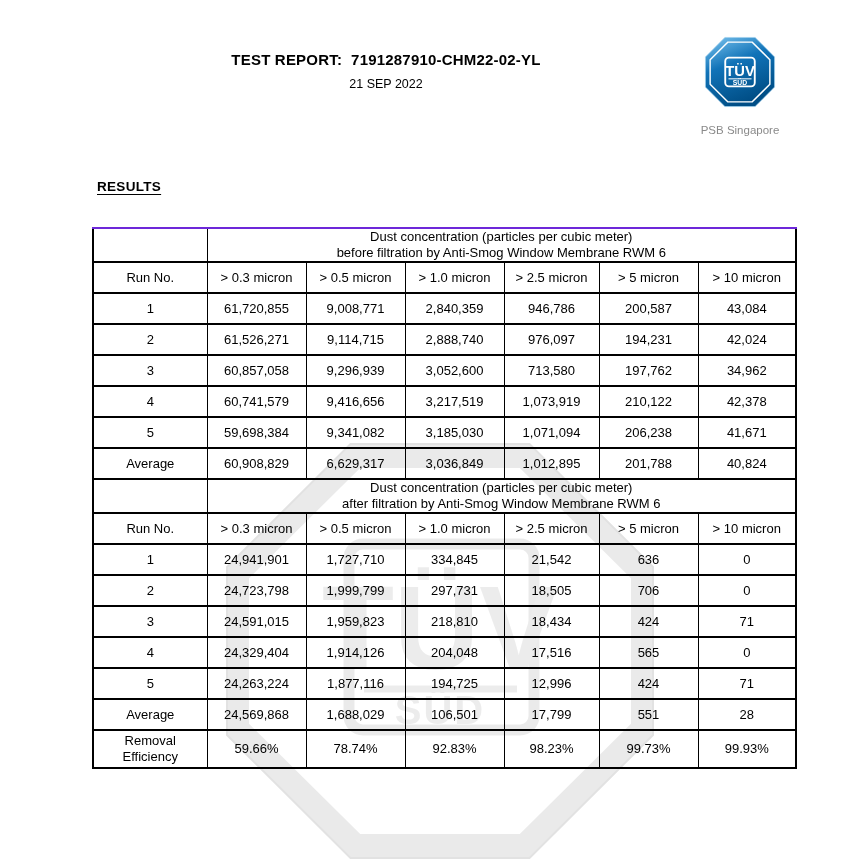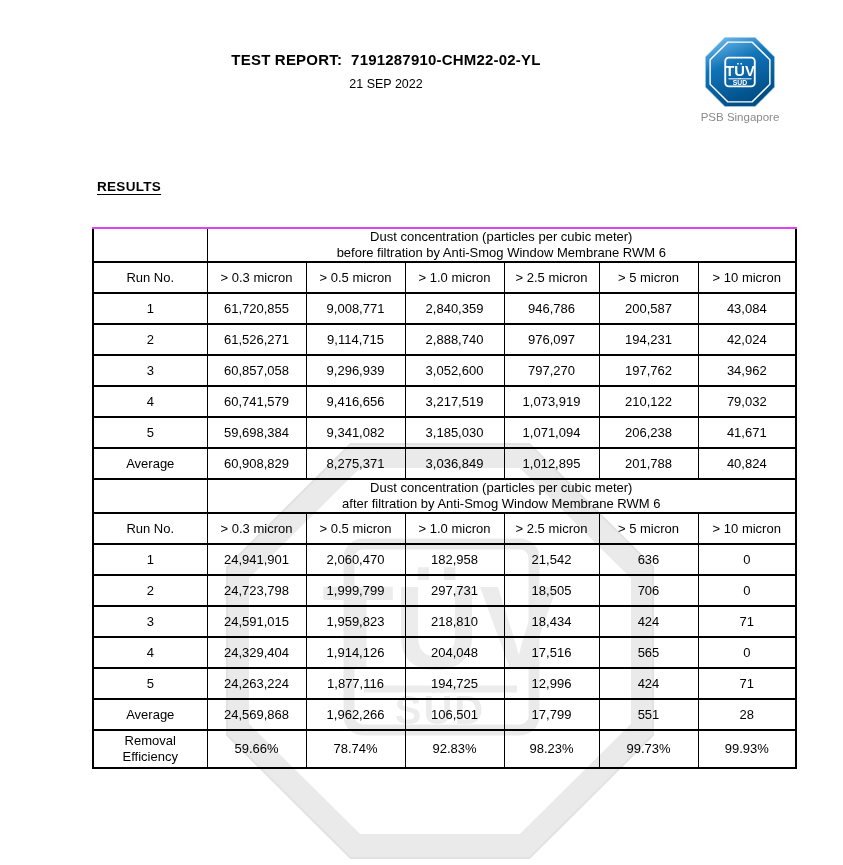--- a/index.html
+++ b/index.html
@@ -12,35 +12,35 @@
     position:absolute; top:51px; left:386px; transform:translateX(-50%);
     white-space:nowrap; font-weight:bold; font-size:15px; letter-spacing:.2px;
   }
   .doc-title .num { margin-left:9px; }
   .doc-date {
     position:absolute; top:77px; left:386px; transform:translateX(-50%);
     font-size:12.5px; white-space:nowrap;
   }
   .logo { position:absolute; top:36px; left:698px; width:84px; text-align:center; }
   .logo svg { display:block; margin:0 auto; }
-  .logo-caption { margin-top:3px; font-size:11.5px; color:#8a8a8a; white-space:nowrap; }
+  .logo-caption { margin-top:16px; font-size:11.5px; color:#8a8a8a; white-space:nowrap; }
   .results {
     position:absolute; top:179px; left:97px; font-size:13.5px; font-weight:bold;
     text-decoration:underline; text-underline-offset:3px; letter-spacing:.3px;
   }
   .watermark {
     position:absolute; top:441px; left:224px; width:432px; height:420px;
     opacity:.5; z-index:0; pointer-events:none;
   }
   table.results-table {
     position:absolute; top:227px; left:92px; width:703px; z-index:1;
     border-collapse:collapse; table-layout:fixed; font-size:13px;
     border:2px solid #000; background:transparent;
   }
-  .results-table tr { border-top:2px solid #d946ef; border-bottom:2px solid #000; }
+  .results-table tr { border-top:2px solid #6d28d9; border-bottom:2px solid #000; }
   .results-table td {
     border-left:1px solid #000; border-right:1px solid #000;
     text-align:center; vertical-align:middle; padding:0 4px;
     background:transparent; overflow:hidden;
   }
   .section-header-row td { height:34px; line-height:16px; }
   .col-header-row td   { height:31px;margin-left:20px; }
   .data-row td         { height:31px; }
   .efficiency-row td   { height:38px; line-height:16px; }
   .gray { background:rgba(10,10,10,0.065); }
@@ -129,46 +129,46 @@
           <td>2,888,740</td>
           <td>976,097</td>
           <td>194,231</td>
           <td>42,024</td>
         </tr>
         <tr class="data-row">
           <td>3</td>
           <td>60,857,058</td>
           <td>9,296,939</td>
           <td>3,052,600</td>
-          <td>797,270</td>
+          <td>713,580</td>
           <td>197,762</td>
           <td>34,962</td>
         </tr>
         <tr class="data-row">
           <td>4</td>
           <td>60,741,579</td>
           <td>9,416,656</td>
           <td>3,217,519</td>
           <td>1,073,919</td>
           <td>210,122</td>
-          <td>79,032</td>
+          <td>42,378</td>
         </tr>
         <tr class="data-row">
           <td>5</td>
           <td>59,698,384</td>
           <td>9,341,082</td>
           <td>3,185,030</td>
           <td>1,071,094</td>
           <td>206,238</td>
           <td>41,671</td>
         </tr>
         <tr class="data-row">
           <td>Average</td>
           <td>60,908,829</td>
-          <td>8,275,371</td>
+          <td>6,629,317</td>
           <td>3,036,849</td>
           <td>1,012,895</td>
           <td>201,788</td>
           <td>40,824</td>
         </tr>
         <tr class="section-header-row">
           <td class="gray"></td>
           <td class="gray" colspan="6">
             <div>Dust concentration (particles per cubic meter)</div>
             <div>after filtration by Anti-Smog Window Membrane RWM 6</div>
@@ -179,22 +179,22 @@
           <td>&gt; 0.3 micron</td>
           <td>&gt; 0.5 micron</td>
           <td>&gt; 1.0 micron</td>
           <td>&gt; 2.5 micron</td>
           <td>&gt; 5 micron</td>
           <td>&gt; 10 micron</td>
         </tr>
         <tr class="data-row">
           <td>1</td>
           <td>24,941,901</td>
-          <td>2,060,470</td>
-          <td>182,958</td>
+          <td>1,727,710</td>
+          <td>334,845</td>
           <td>21,542</td>
           <td>636</td>
           <td>0</td>
         </tr>
         <tr class="data-row">
           <td>2</td>
           <td>24,723,798</td>
           <td>1,999,799</td>
           <td>297,731</td>
           <td>18,505</td>
@@ -224,21 +224,21 @@
           <td>24,263,224</td>
           <td>1,877,116</td>
           <td>194,725</td>
           <td>12,996</td>
           <td>424</td>
           <td>71</td>
         </tr>
         <tr class="data-row">
           <td>Average</td>
           <td>24,569,868</td>
-          <td>1,962,266</td>
+          <td>1,688,029</td>
           <td>106,501</td>
           <td>17,799</td>
           <td>551</td>
           <td>28</td>
         </tr>
         <tr class="efficiency-row">
           <td class="gray">Removal Efficiency</td>
           <td class="gray">59.66%</td>
           <td class="gray">78.74%</td>
           <td class="gray">92.83%</td>

